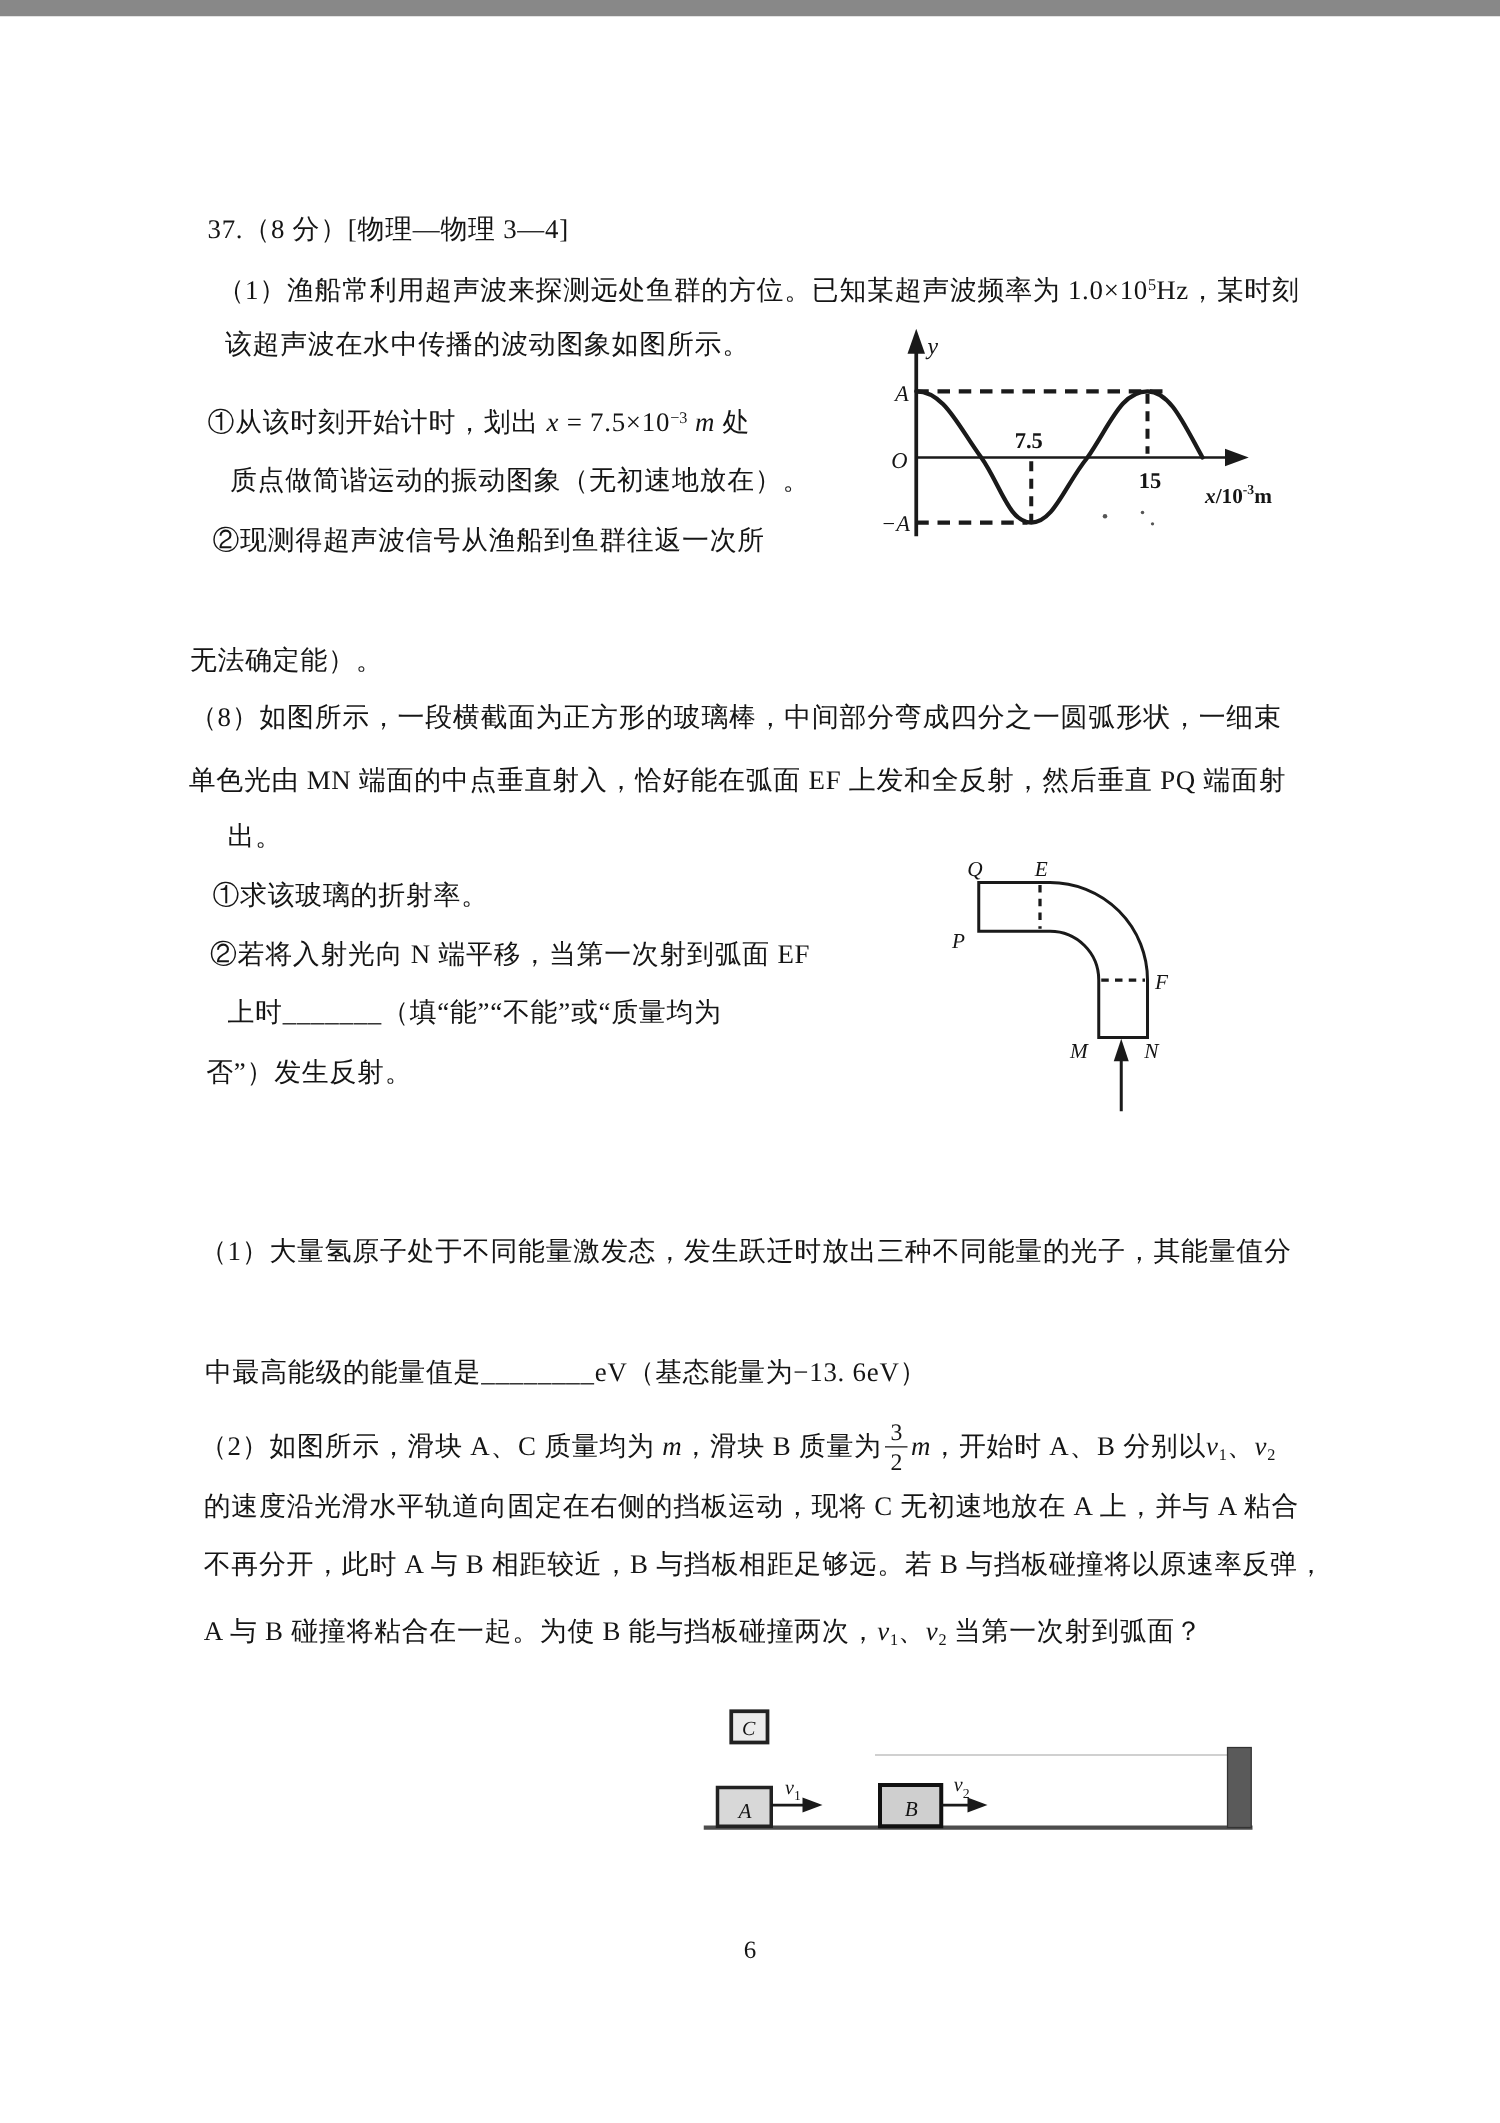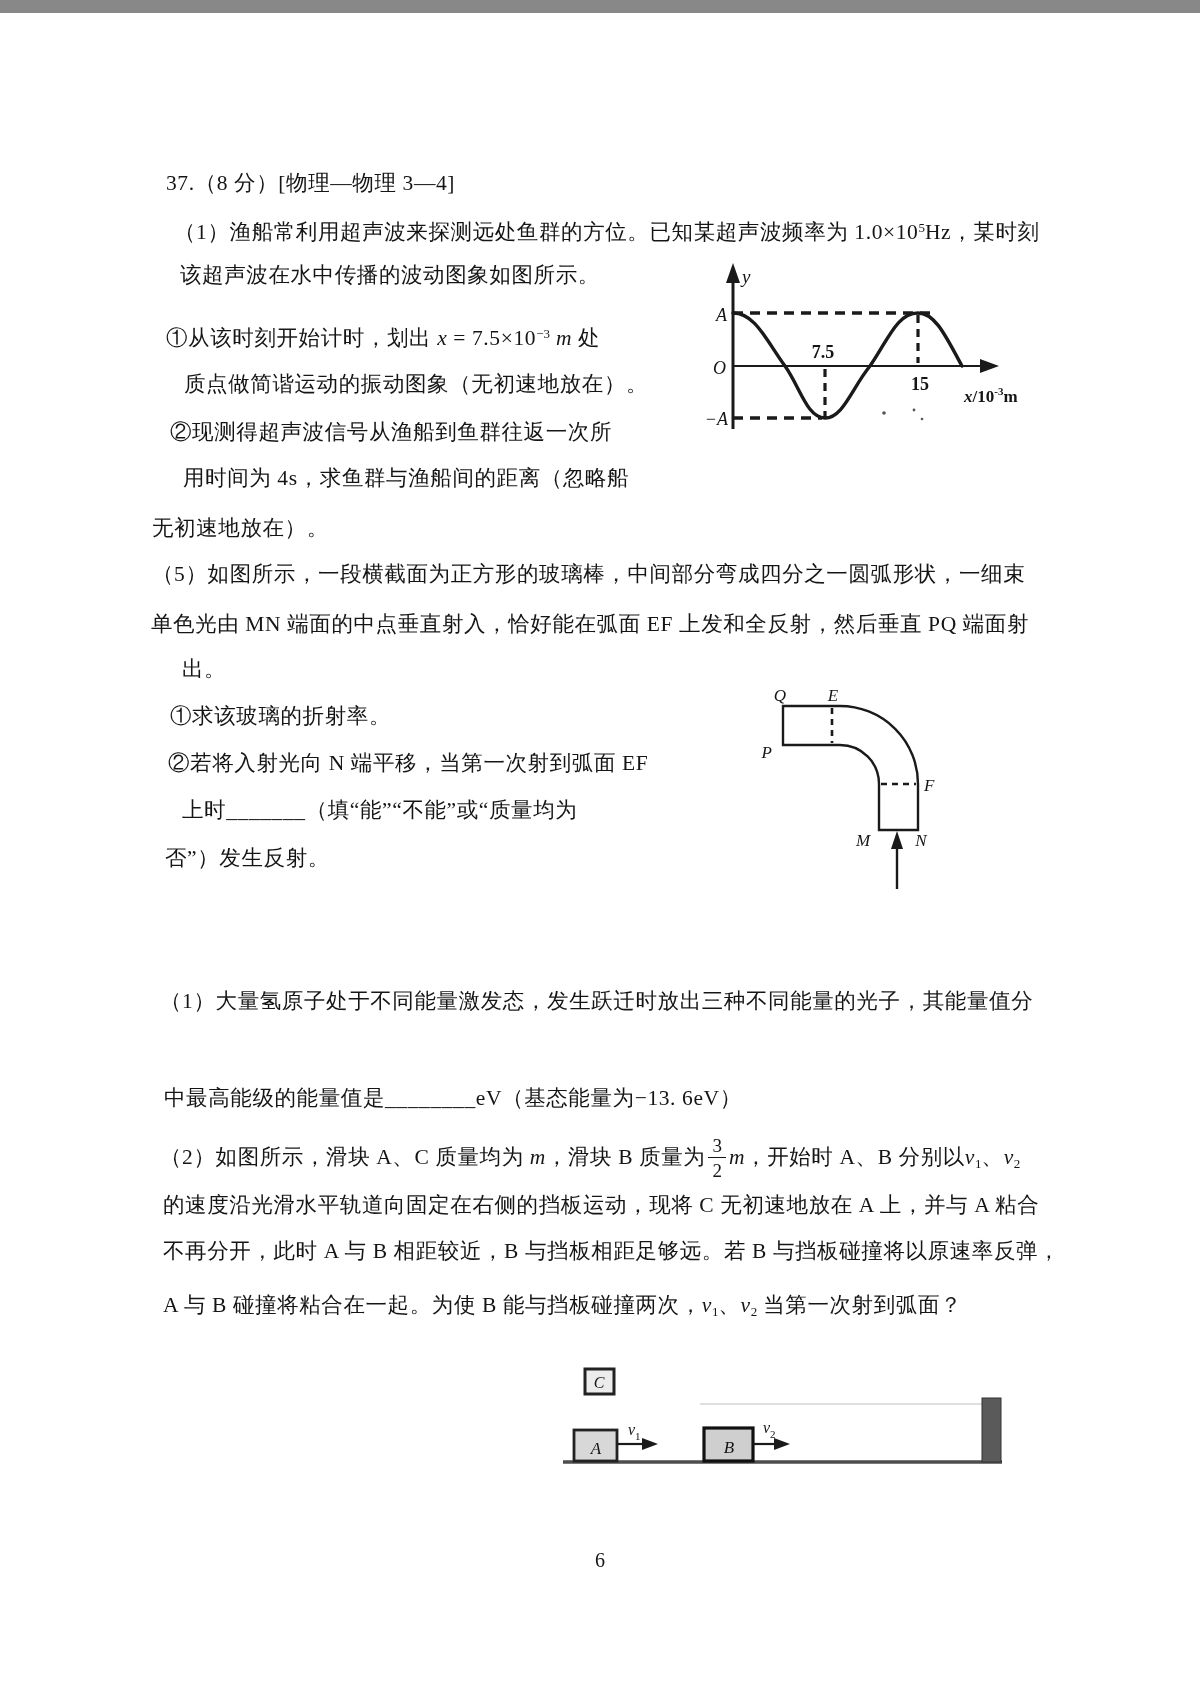--- a/index.html
+++ b/index.html
@@ -28,24 +28,23 @@
   <div class="line" style="top:155px;left:166px">37.（8 分）[物理—物理 3—4]</div>
 
   <div class="line" style="top:200px;left:174px"><span>（1）渔船常利用超声波来探测远处鱼群的方位。已知某超声波频率为 1.0×10</span><span class="sup">5</span><span>Hz，某时刻</span></div>
 
   <div class="line" style="top:247px;left:180px">该超声波在水中传播的波动图象如图所示。</div>
 
   <div class="line" style="top:306px;left:166px"><span>①从该时刻开始计时，划出 </span><span class="it">x</span><span> = 7.5×10</span><span class="sup">−3</span><span> </span><span class="it">m</span><span> 处</span></div>
 
   <div class="line" style="top:356px;left:184px">质点做简谐运动的振动图象（无初速地放在）。</div>
   <div class="line" style="top:404px;left:170px">②现测得超声波信号从渔船到鱼群往返一次所</div>
-  <div class="line" style="top:450px;left:183px">用时间为 4s，求鱼群与渔船间的距离（忽略船</div>
-  <div class="line" style="top:500px;left:152px">无初速地放在）。</div>
+  <div class="line" style="top:500px;left:152px">无法确定能）。</div>
 
-  <div class="line" style="top:546px;left:152px">（5）如图所示，一段横截面为正方形的玻璃棒，中间部分弯成四分之一圆弧形状，一细束</div>
+  <div class="line" style="top:546px;left:152px">（8）如图所示，一段横截面为正方形的玻璃棒，中间部分弯成四分之一圆弧形状，一细束</div>
   <div class="line" style="top:596px;left:151px">单色光由 MN 端面的中点垂直射入，恰好能在弧面 EF 上发和全反射，然后垂直 PQ 端面射</div>
   <div class="line" style="top:641px;left:182px">出。</div>
   <div class="line" style="top:688px;left:170px">①求该玻璃的折射率。</div>
   <div class="line" style="top:735px;left:168px">②若将入射光向 N 端平移，当第一次射到弧面 EF</div>
   <div class="line" style="top:782px;left:182px">上时_______（填“能”“不能”或“质量均为</div>
   <div class="line" style="top:830px;left:165px">否”）发生反射。</div>
 
   <div class="line" style="top:973px;left:160px">（1）大量氢原子处于不同能量激发态，发生跃迁时放出三种不同能量的光子，其能量值分</div>
   <div class="line" style="top:1070px;left:164px">中最高能级的能量值是________eV（基态能量为−13. 6eV）</div>
 

